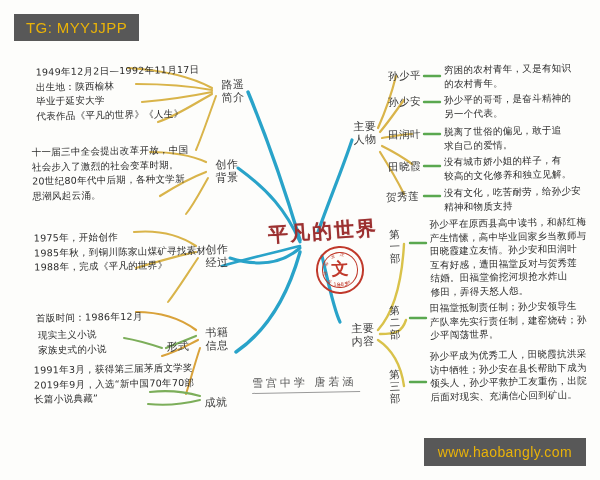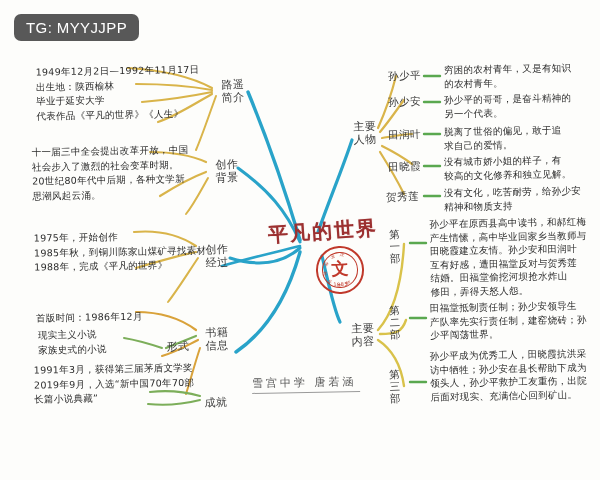--- a/index.html
+++ b/index.html
@@ -14,24 +14,24 @@
   .paper{
     position:absolute;left:0;top:0;width:600px;height:480px;
     background:#fdfdfb;
   }
   svg.lines{position:absolute;left:0;top:0;width:600px;height:480px;pointer-events:none;}
 
   
   .wm{
     position:absolute;
     background:#585858;
-    color:#ffffff;
+    color:#eab308;
     font-family:"Liberation Sans",sans-serif;
     letter-spacing:.4px;
-    display:flex;align-items:center;justify-content:center;border-radius:7px;
+    display:flex;align-items:center;justify-content:center;
   }
   #wm-top{left:14px;top:14px;padding:5px 12px;font-size:15px;}
   #wm-bottom{right:14px;bottom:14px;padding:6px 14px;font-size:14px;}
 
   
   .hw{
     position:absolute;
     font-family:"DejaVu Sans","Liberation Sans",sans-serif;
     color:#2b2b2b;
     font-size:9.5px;
@@ -259,13 +259,14 @@
 
   <div class="node-label part" style="left:388px;top:368px;width:14px;">第
 三
 部</div>
   <div class="hw tight" style="left:430px;top:348px;width:166px;">孙少平成为优秀工人，田晓霞抗洪采
 访中牺牲；孙少安在县长帮助下成为
 领头人，孙少平救护工友重伤，出院
 后面对现实、充满信心回到矿山。</div>
 
   <div class="wm" id="wm-top">TG: MYYJJPP</div>
+  <div class="wm" id="wm-bottom">www.haobangly.com</div>
 </div>
 
 </body></html>

